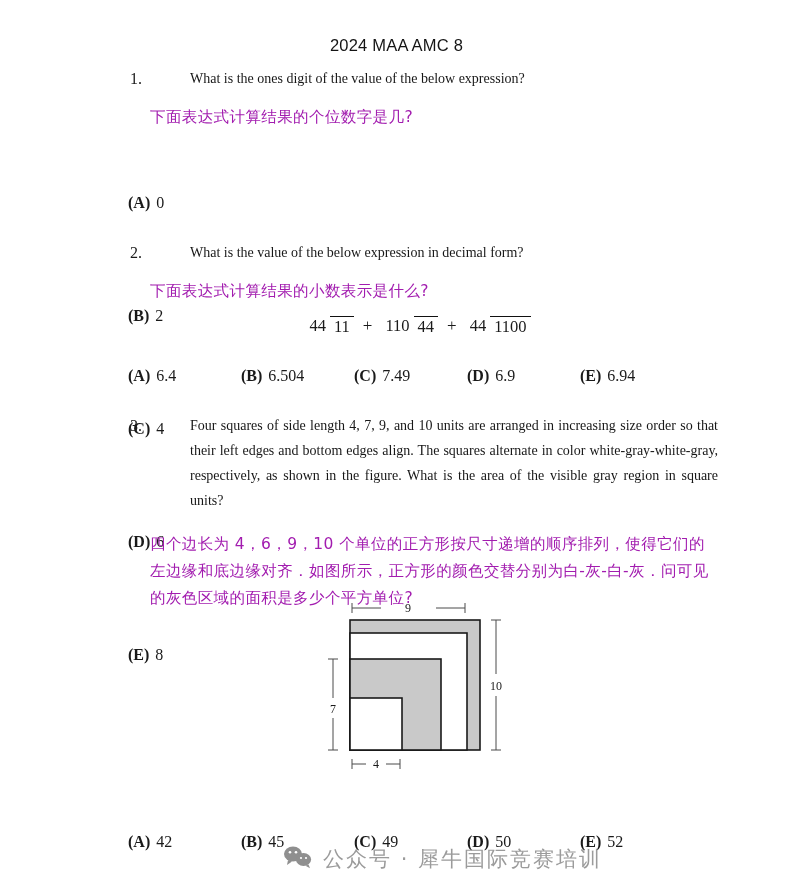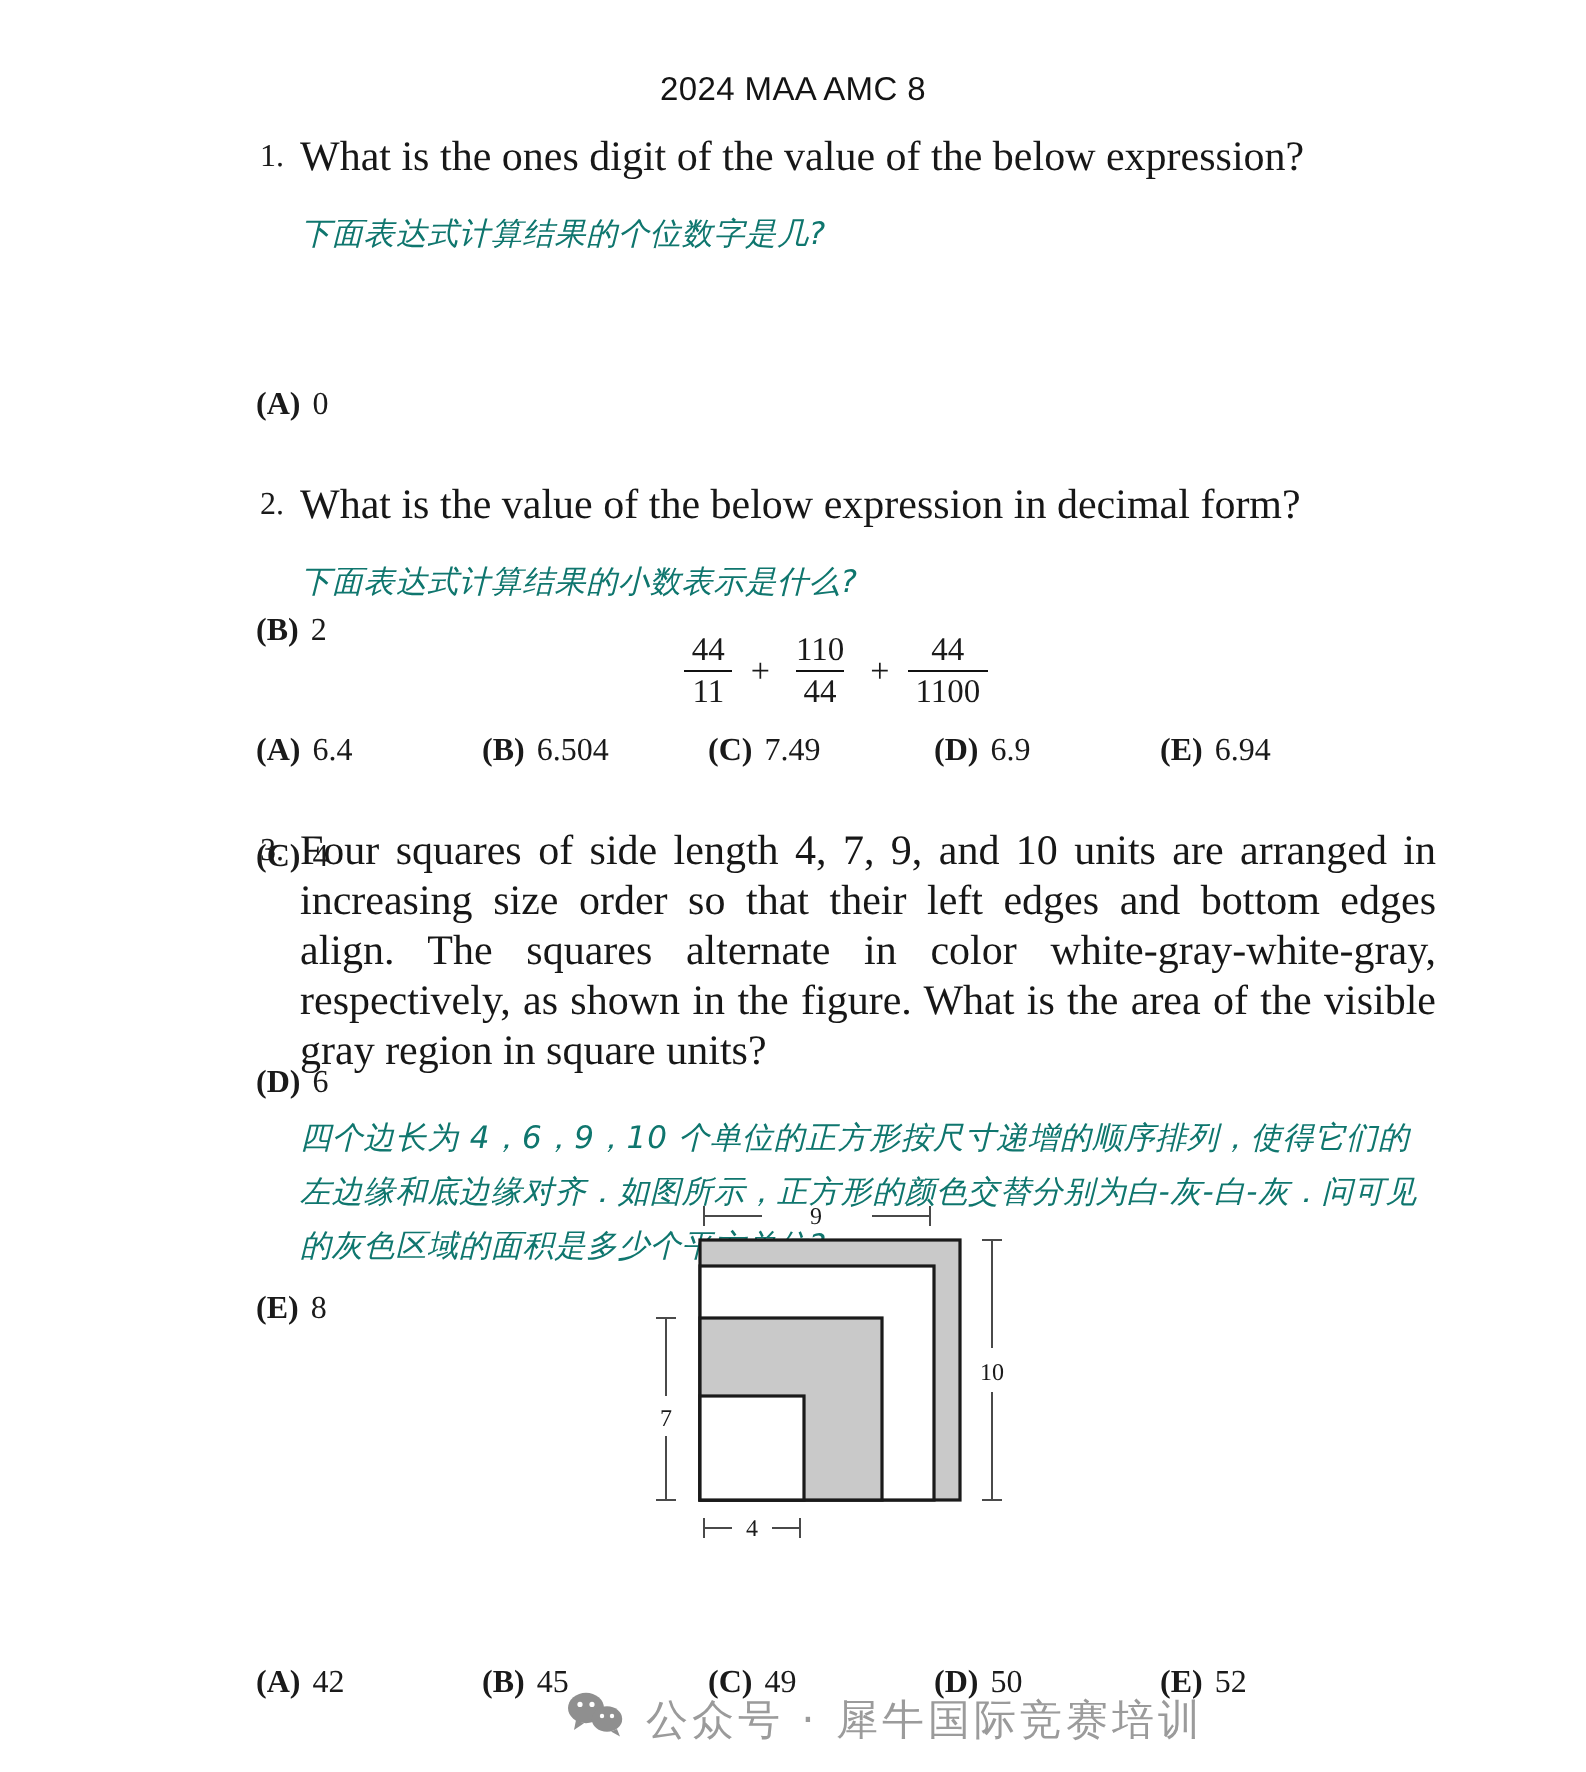--- a/index.html
+++ b/index.html
@@ -51,35 +51,35 @@
     flex: 0 0 24px;
     font-size: 16px;
     line-height: 25px;
     text-align: right;
     padding-right: 8px;
     box-sizing: content-box;
     font-family: "Liberation Serif", serif;
   }
   .prob-en {
     flex: 1;
-    font-size: 21px;
+    font-size: 14px;
     line-height: 25px;
     text-align: justify;
     text-justify: inter-word;
     font-family: "Liberation Serif", serif;
     color: #171717;
+    margin-left: 40px;
   }
   .prob-zh {
     margin-left: 32px;
     margin-top: 13px;
     font-size: 15.5px;
     line-height: 26px;
     font-family: "DejaVu Sans", sans-serif;
-    font-style: italic;
-    color: #0f766e;
+    color: #a21caf;
     letter-spacing: 0.4px;
   }
 
   
   .math-line {
     margin-top: 16px;
     text-align: center;
     font-family: "Liberation Serif", serif;
     font-style: italic;
     font-size: 17px;
@@ -91,21 +91,20 @@
   .frac-row {
     margin-top: 12px;
     display: flex;
     align-items: center;
     justify-content: center;
     gap: 7px;
     font-family: "Liberation Serif", serif;
   }
   .frac {
     display: inline-flex;
-    flex-direction: column;
     align-items: center;
     font-size: 16.5px;
     line-height: 1.12;
   }
   .frac .num {
     padding: 0 4px 1px 4px;
   }
   .frac .den {
     border-top: 1.3px solid #111;
     padding: 1px 4px 0 4px;

